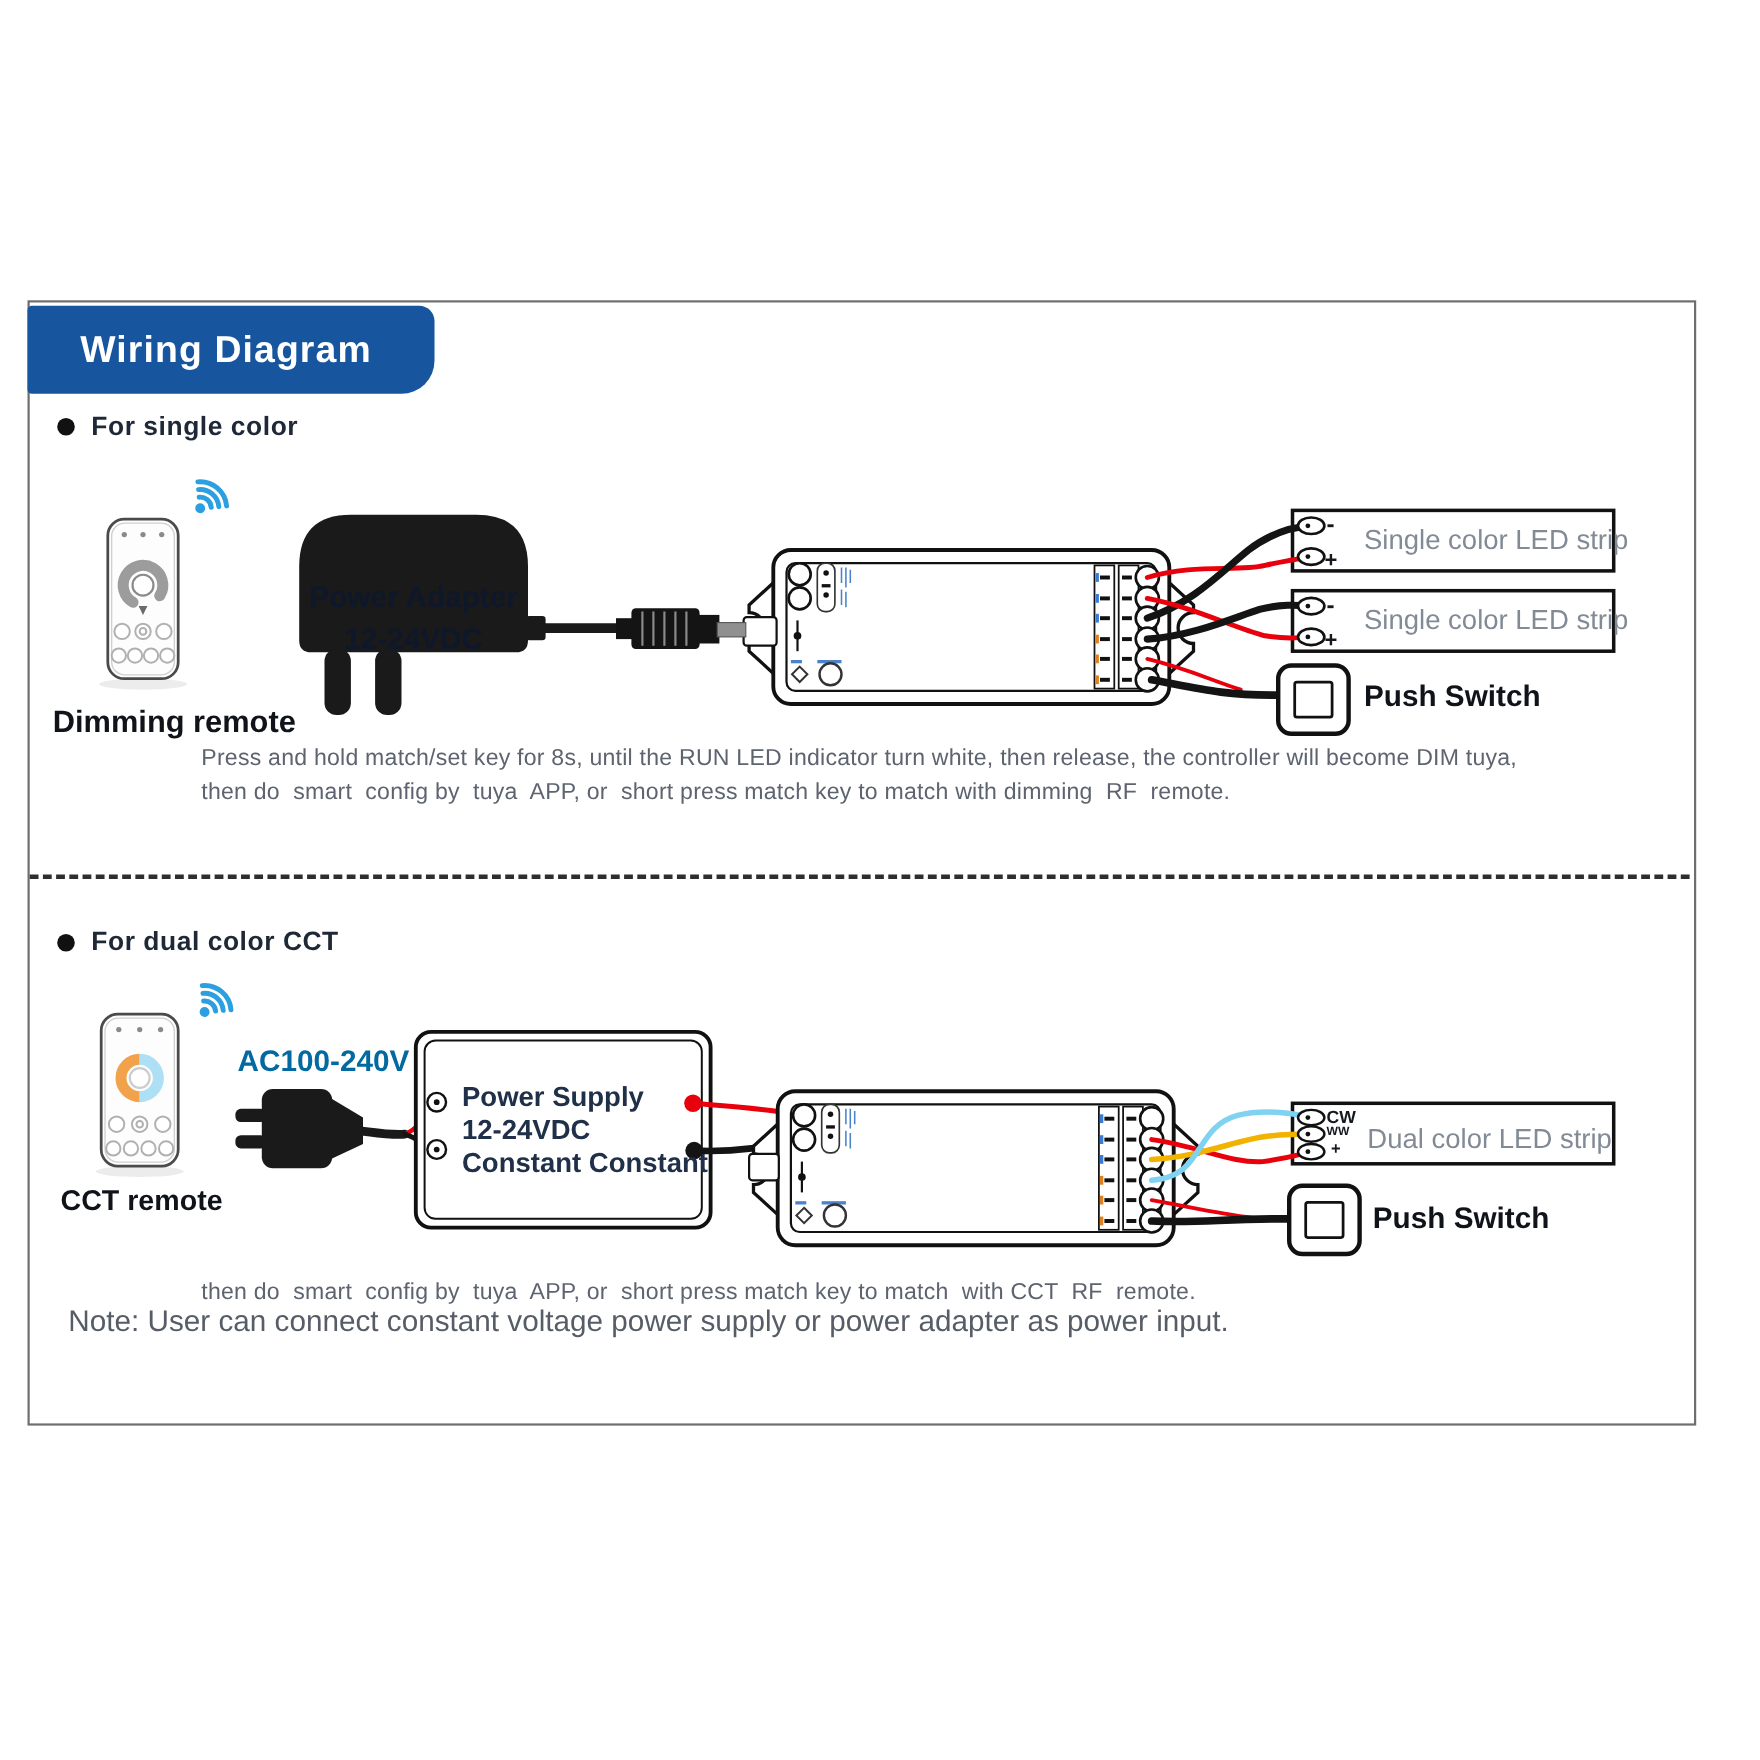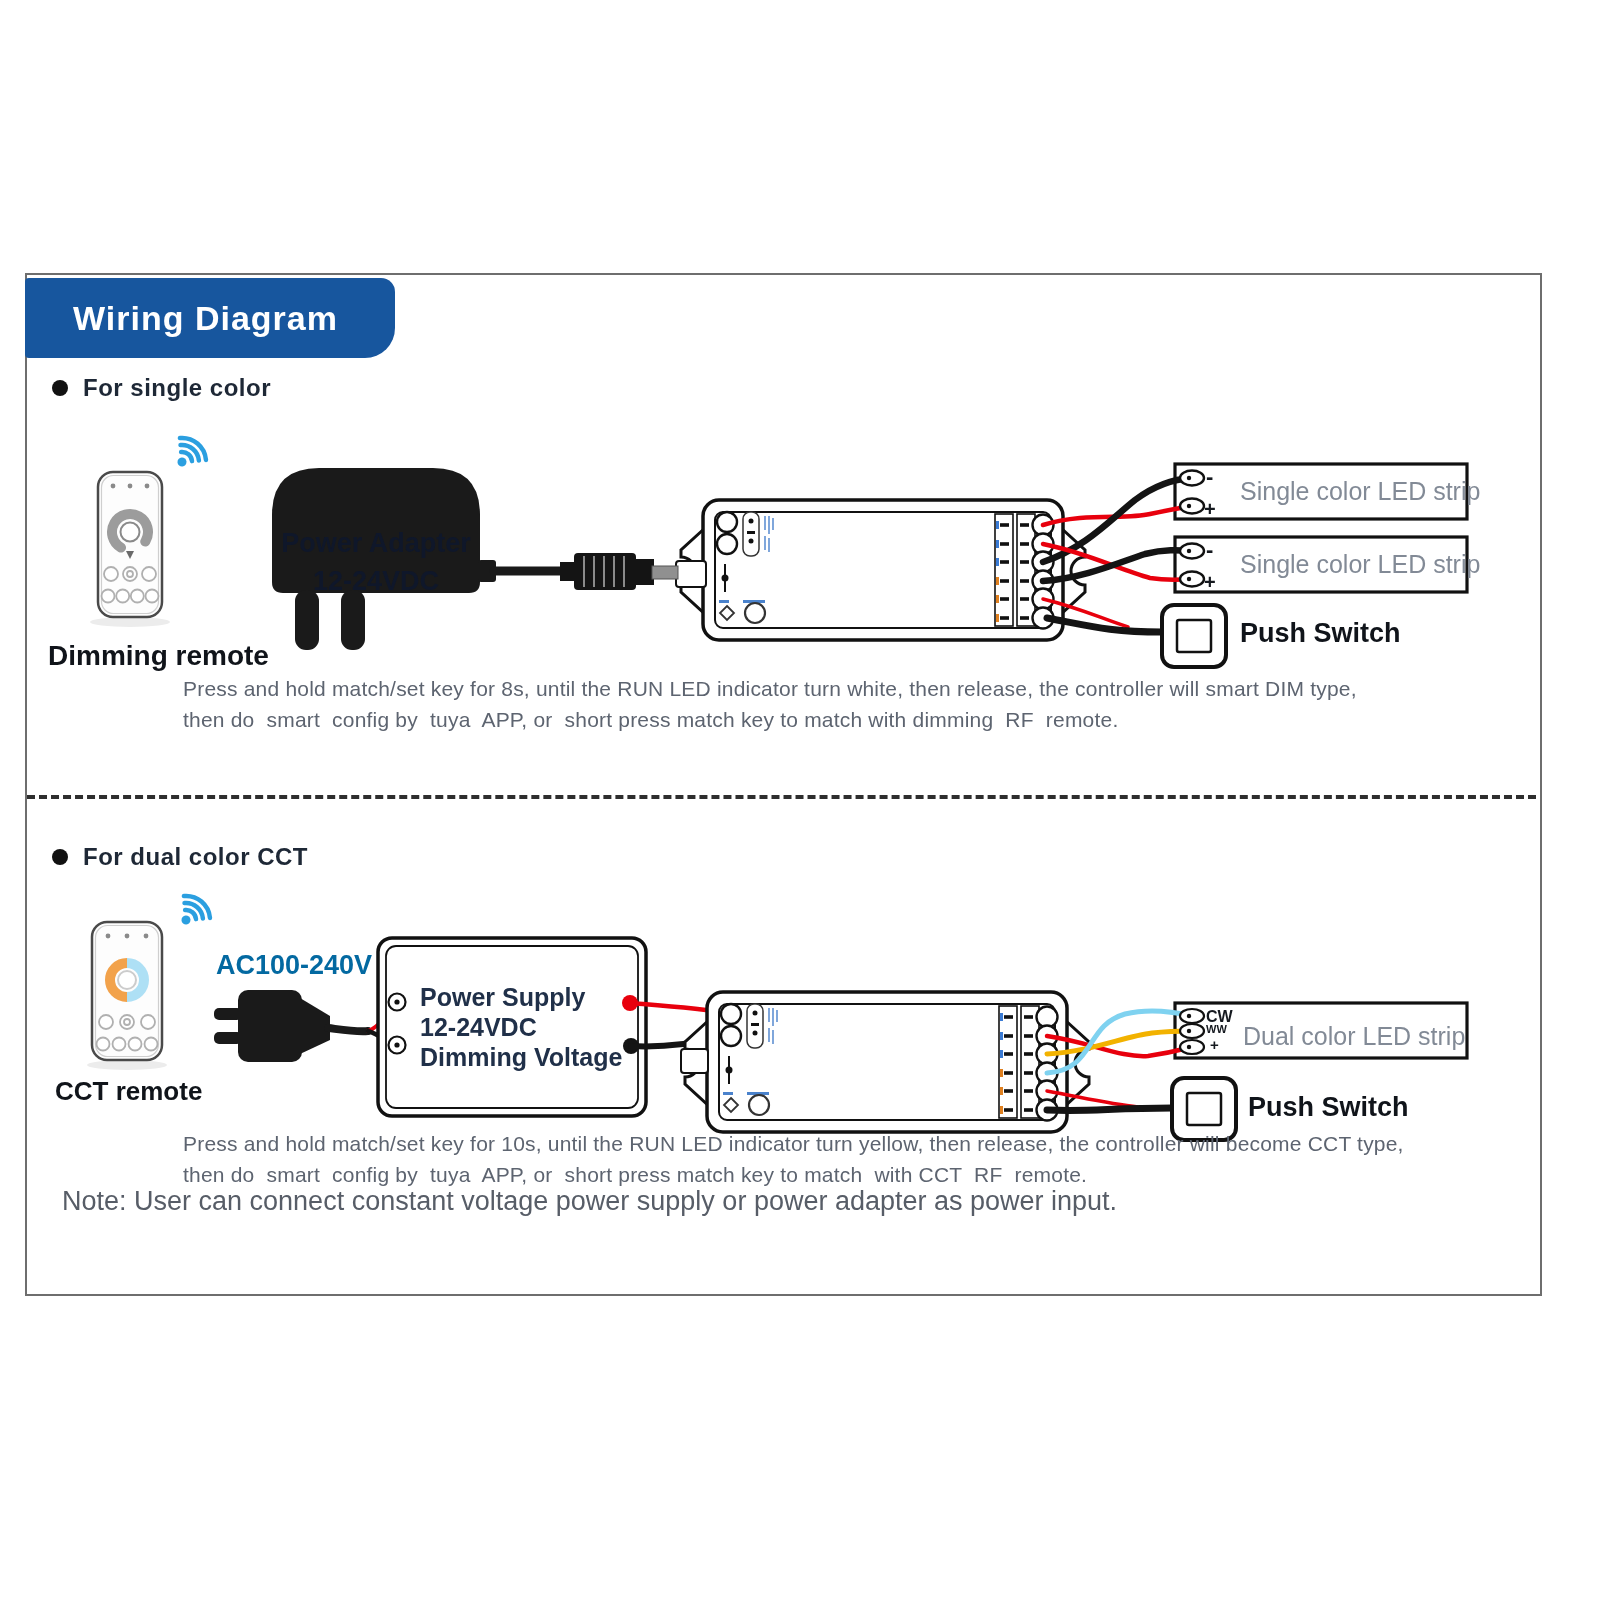--- a/index.html
+++ b/index.html
@@ -271,43 +271,42 @@
   <div class="abs strip-lbl" style="left:1240px;top:464px;height:55px;">Single color LED strip</div>
   <div class="abs strip-lbl" style="left:1240px;top:537px;height:55px;">Single color LED strip</div>
 
   <span class="abs tinylbl" style="left:1206px;top:464px;font-size:22px;">-</span>
   <span class="abs tinylbl" style="left:1204px;top:498px;font-size:20px;">+</span>
   <span class="abs tinylbl" style="left:1206px;top:537px;font-size:22px;">-</span>
   <span class="abs tinylbl" style="left:1204px;top:571px;font-size:20px;">+</span>
 
   <div class="abs bold-lbl" style="left:1240px;top:618px;font-size:27px;">Push Switch</div>
 
-  <div class="abs desc" style="left:183px;top:677px;">Press and hold match/set key for 8s, until the RUN LED indicator turn white, then release, the controller will smart DIM type,</div>
+  <div class="abs desc" style="left:183px;top:677px;">Press and hold match/set key for 8s, until the RUN LED indicator turn white, then release, the controller will become DIM tuya,</div>
   <div class="abs desc" style="left:183px;top:708px;">then do  smart  config by  tuya  APP, or  short press match key to match with dimming  RF  remote.</div>
 
   <div class="abs sec-head" style="left:52px;top:843px;">
     <div class="bullet"></div>
     <div class="txt">For dual color CCT</div>
   </div>
 
   <div class="abs bold-lbl" style="left:216px;top:950px;font-size:27px;color:#0369a1;">AC100-240V</div>
 
   <div class="abs" id="psu-text">
     <div>Power Supply</div>
     <div>12-24VDC</div>
-    <div>Dimming Voltage</div>
+    <div>Constant Constant</div>
   </div>
 
   <div class="abs bold-lbl" style="left:55px;top:1076px;font-size:26px;">CCT remote</div>
 
   <span class="abs tinylbl" style="left:1206px;top:1008px;font-size:16px;">CW</span>
   <span class="abs tinylbl" style="left:1206px;top:1023px;font-size:11px;">WW</span>
   <span class="abs tinylbl" style="left:1210px;top:1036px;font-size:15px;">+</span>
 
   <div class="abs strip-lbl" style="left:1243px;top:1003px;height:67px;">Dual color LED strip</div>
 
   <div class="abs bold-lbl" style="left:1248px;top:1092px;font-size:27px;">Push Switch</div>
 
-  <div class="abs desc" style="left:183px;top:1132px;">Press and hold match/set key for 10s, until the RUN LED indicator turn yellow, then release, the controller will become CCT type,</div>
   <div class="abs desc" style="left:183px;top:1163px;">then do  smart  config by  tuya  APP, or  short press match key to match  with CCT  RF  remote.</div>
 
   <div class="abs" id="note" style="left:62px;top:1186px;">Note: User can connect constant voltage power supply or power adapter as power input.</div>
 </div>
 
 </body></html>

